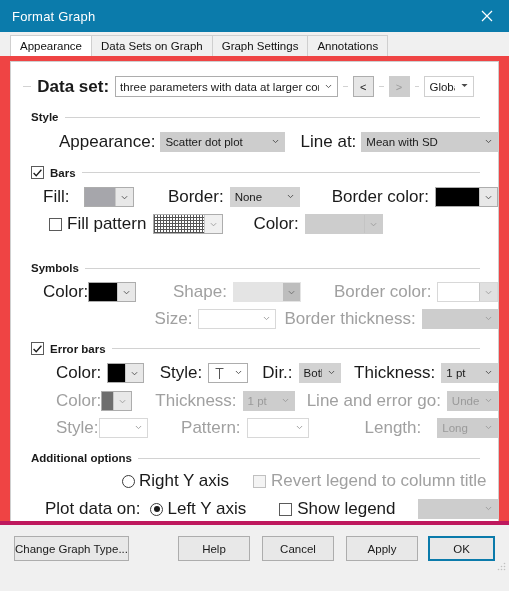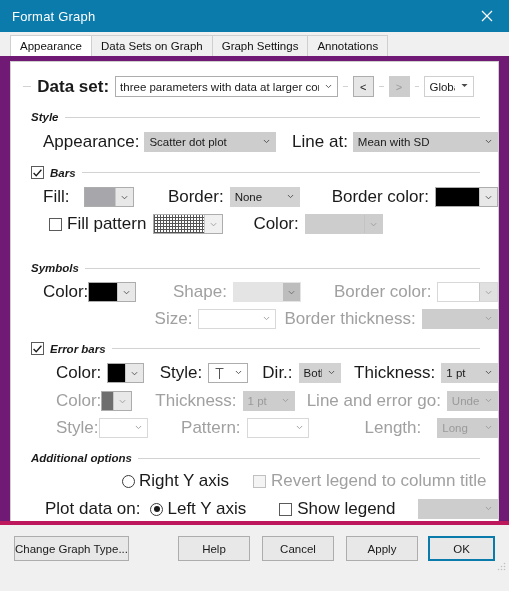--- a/index.html
+++ b/index.html
@@ -3,21 +3,21 @@
 <meta charset="utf-8">
 <style>
   html,body{margin:0;padding:0;}
   body{
     width:509px;height:591px;overflow:hidden;
     background:#f0f0f0;
     font-family:"Liberation Sans", sans-serif;
     font-size:11.5px;color:#1a1a1a;
     -webkit-font-smoothing:antialiased;
   }
-  .dialog{position:relative;width:509px;height:573px;background:#701a75;box-sizing:border-box;}
+  .dialog{position:relative;width:509px;height:573px;background:#ef4444;box-sizing:border-box;}
 
   
   .titlebar{
     height:32px;background:#0b7bab;display:flex;align-items:center;
     justify-content:space-between;
   }
   .title-text{color:#ffffff;font-size:13px;padding-left:12px;letter-spacing:.2px;}
   .close-btn{
     width:44px;height:32px;display:flex;align-items:center;justify-content:center;
     color:#fff;font-size:15px;line-height:1;cursor:pointer;
@@ -42,21 +42,21 @@
     padding:0;overflow:hidden;
   }
 
   .row{display:flex;align-items:center;}
   .lbl{font-size:17px;color:#1a1a1a;white-space:nowrap;}
   .lbl.b{font-weight:bold;}
   .lbl.dis{color:#a0a0a0;}
 
   
   .group{display:flex;align-items:center;gap:6px;padding:0 18px 0 20px;}
-  .group .gtitle{font-weight:bold;font-size:11.5px;white-space:nowrap;font-style:italic;}
+  .group .gtitle{font-weight:bold;font-size:11.5px;white-space:nowrap;}
   .group .rule{flex:1;height:1px;background:#d2d2d2;}
 
   
   .dsrow{display:flex;align-items:center;gap:0;padding:0 18px 0 12px;}
   .dsrow .lead{width:10px;height:1px;background:#d2d2d2;margin-right:6px;}
   .dsrow .tail{flex:1;height:1px;background:#d2d2d2;margin-left:6px;}
   .dsrow .sep{width:6px;height:1px;background:#d2d2d2;}
 
   
   .combo{
@@ -186,21 +186,21 @@
             </svg>
         </span>
       </div>
       <div class="tail"></div>
     </div>
 
     <div class="group" style="margin-top:14px;">
       <span class="gtitle">Style</span>
       <span class="rule"></span>
     </div>
-    <div class="row" style="margin-top:9px;padding-left:32px;">
+    <div class="row" style="margin-top:9px;padding-left:48px;">
       <span class="lbl">Appearance:</span>
       <div class="combo gray" style="width:160px;margin-left:5px;">
         <span class="cv">Scatter dot plot</span>
         <span class="caret">
           <svg width="7" height="7" viewBox="0 0 8 8">
               <path d="M1 2.5 L4 5.5 L7 2.5" stroke="#4a4a4a" stroke-width="1" fill="none"></path>
             </svg>
         </span>
       </div>
       <span class="lbl" style="margin-left:16px;">Line at:</span>

